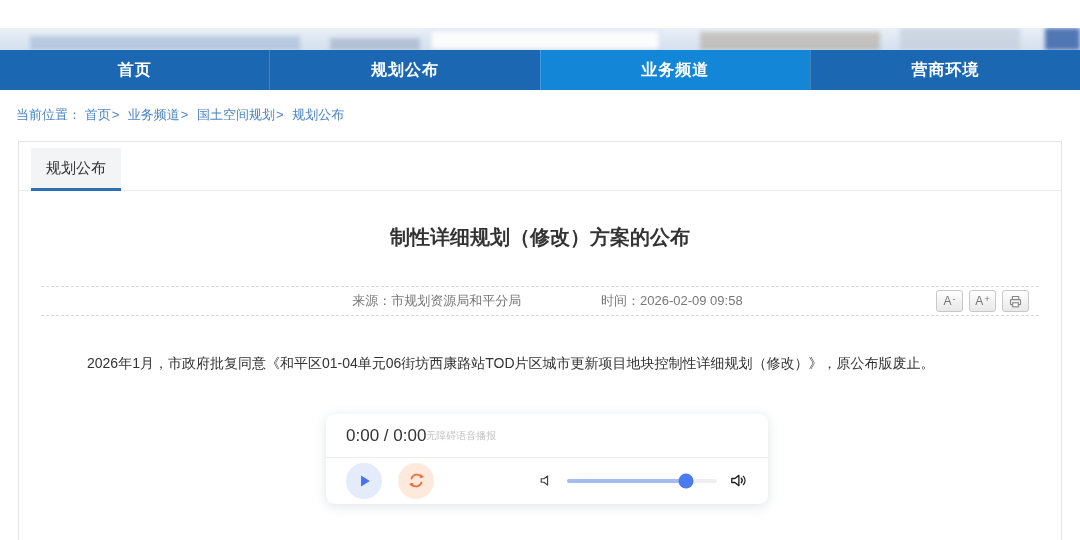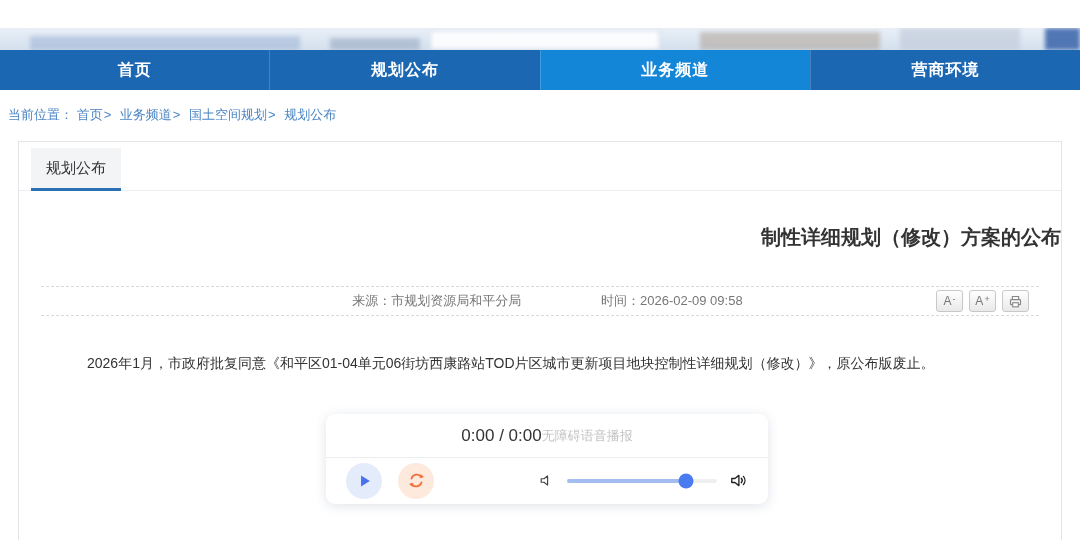--- a/index.html
+++ b/index.html
@@ -20,54 +20,54 @@
 
   
   .nav { position:absolute; left:0; top:22px; width:1080px; height:40px; background:#1c67b2; display:flex; }
   .nav-item { flex:1 1 0; display:flex; align-items:center; justify-content:center;
               color:#fff; font-size:16px; font-weight:600; letter-spacing:1px; cursor:pointer;
               border-left:1px solid rgba(255,255,255,.18); }
   .nav-item:first-child { border-left:none; }
   .nav-item.active { background:#1486d8; }
 
   
-  .crumb { position:absolute; left:8px; top:78px; font-size:13px; color:#4a84c4;text-align:right; }
+  .crumb { position:absolute; left:16px; top:78px; font-size:13px; color:#4a84c4;text-align:right; }
   .crumb span { color:#4a84c4; }
   .crumb .sep { margin:0 5px 0 1px; }
   .crumb a { color:#4a84c4; text-decoration:none; cursor:pointer; }
 
   
   .card { position:absolute; left:18px; top:113px; width:1044px; height:424px;
           background:#fff; border:1px solid #e4e4ea; }
   .tabs { position:relative; height:43px; margin:6px 0 0 0; border-bottom:1px solid #ececf2; }
   .tab { position:absolute; left:12px; top:0; height:43px; padding:0 15px; background:#f3f4f6;
          display:flex; align-items:center; font-size:15px; color:#333; cursor:pointer;
          border-bottom:3px solid #2b6fb5; }
 
   .title { margin-top:32px; text-align:center; font-size:20px; font-weight:600; color:#333; line-height:29px; }
-  .title .t2 { margin-top:28px;text-align:right; }
+  .title .t2 { margin-top:28px; }
 
   .meta { margin:34px 22px 0 22px; border-top:1px dashed #d9d9d9; border-bottom:1px dashed #d9d9d9;
           height:30px; display:flex; align-items:center; position:relative;
           font-size:13px; color:#777; }
   .meta .mwrap { position:absolute; left:15px; right:0; text-align:center; }
   .meta .mitem { margin:0 38px; }
   .meta .tools { position:absolute; right:10px; top:3px; display:flex; gap:6px; }
   .tool-btn { width:27px; height:22px; border:1px solid #c8c8c8; border-radius:3px;
               background:linear-gradient(#fefefe,#e9e9e9); color:#777; font-size:12px;
               display:flex; align-items:center; justify-content:center; cursor:pointer; }
   .tool-btn sup { font-size:9px; line-height:1; margin-left:1px; transform:translateY(-2px); }
 
   
   .player { position:absolute; left:307px; top:272px; width:442px; height:90px; background:#fff;
             border-radius:9px; box-shadow:0 2px 12px rgba(60,80,120,.16); }
-  .p-top { height:44px; display:flex; align-items:center; justify-content:center;
+  .p-top { height:44px; display:flex; align-items:center; justify-content:flex-start;
            padding:0 20px; border-bottom:1px solid #ededed; }
   .p-time { font-size:17px; color:#333; }
-  .p-cap  { font-size:13px; color:#c3c3c3; }
+  .p-cap  { font-size:10px; color:#c3c3c3; }
   .p-bot { height:45px; display:flex; align-items:center; padding:0 20px; }
   .circle-btn { width:36px; height:36px; border-radius:50%; display:flex; align-items:center;
                 justify-content:center; cursor:pointer; }
   .play-btn { background:#e4ebfb; margin-right:16px; }
   .loop-btn { background:#fdeadd; }
   .vol { margin-left:auto; display:flex; align-items:center; gap:12px; }
   .slider { position:relative; width:150px; height:4px; background:#efefef; border-radius:2px; cursor:pointer; }
   .slider .fill { position:absolute; left:0; top:0; height:4px; background:#a4bdf0; border-radius:2px; }
   .slider .thumb { position:absolute; top:50%; width:15px; height:15px; background:#4a7bf0;
                    border-radius:50%; transform:translate(-50%,-50%); cursor:grab; }

